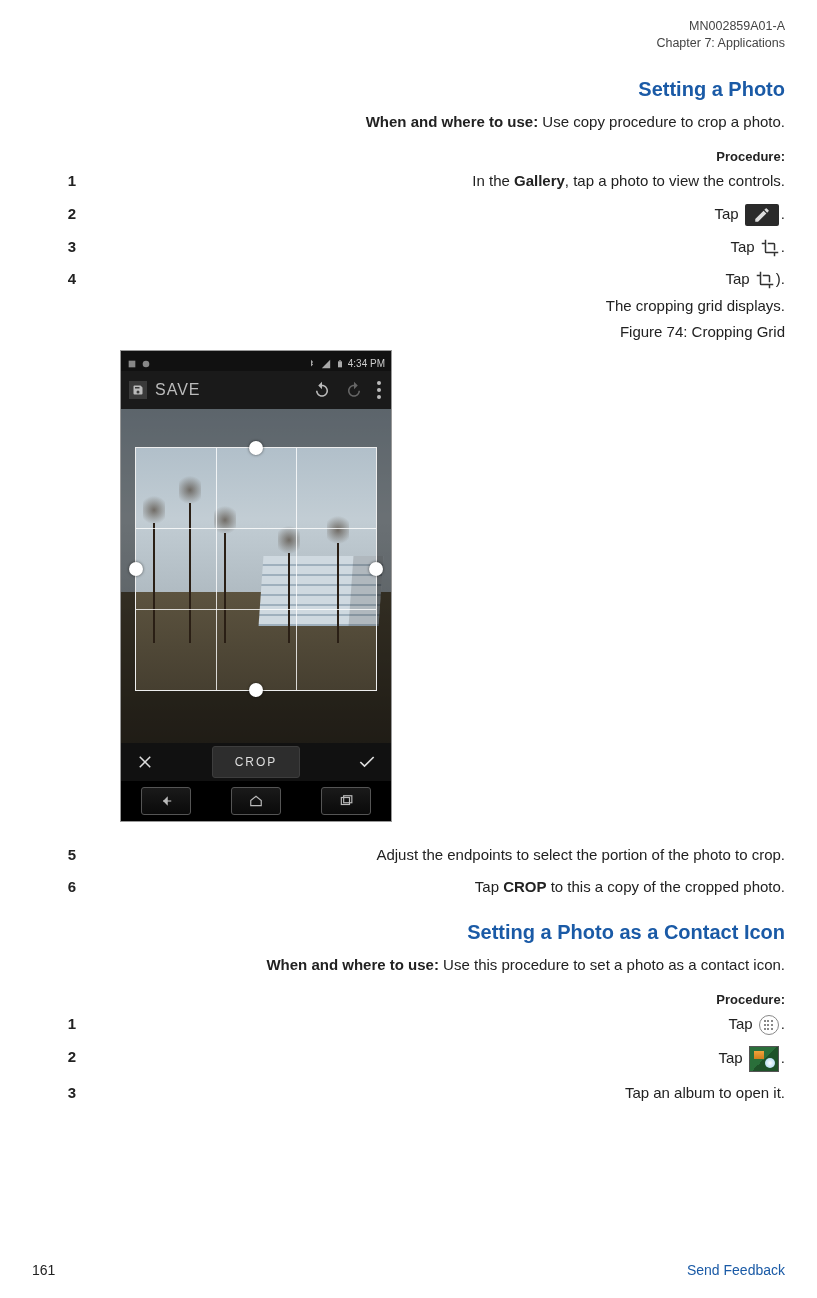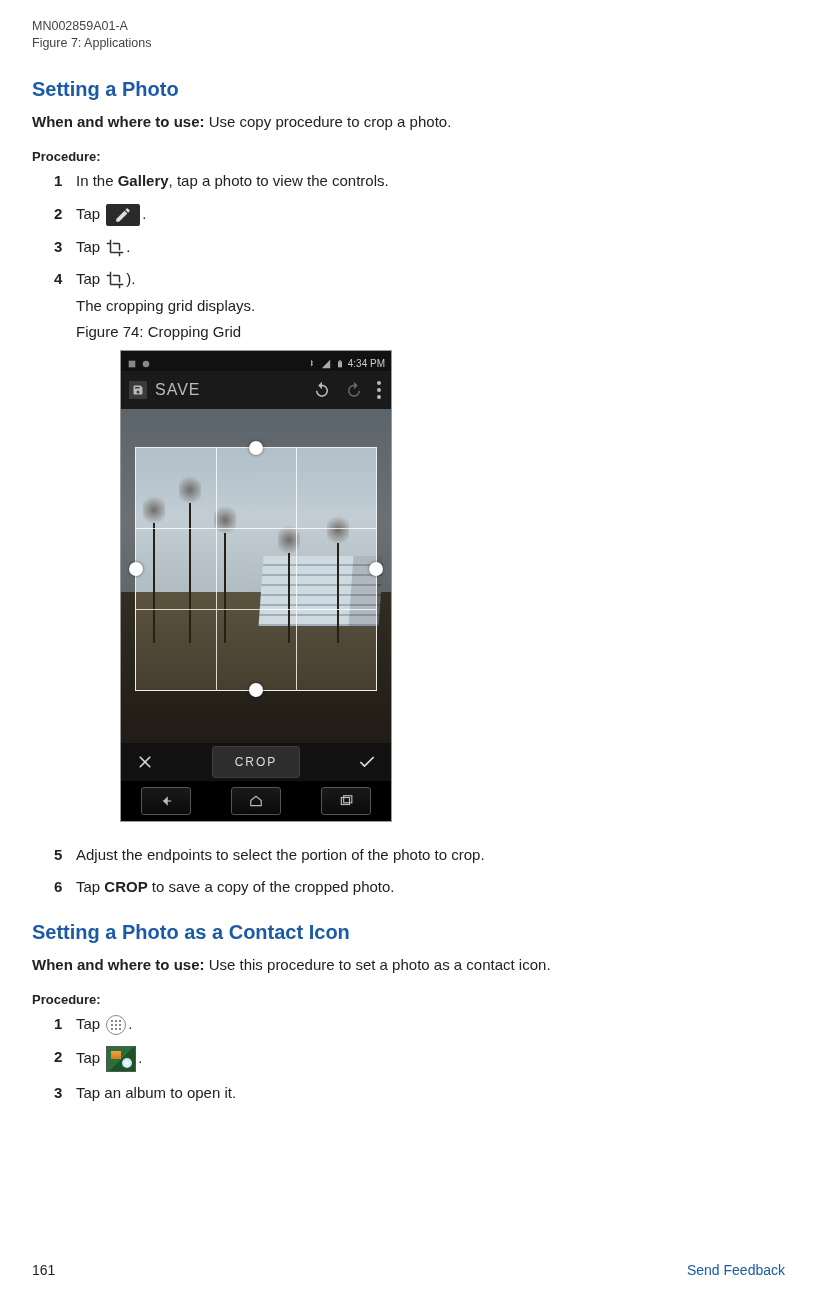--- a/index.html
+++ b/index.html
@@ -8,20 +8,21 @@
     background: #ffffff;
     font-family: Arial, Helvetica, sans-serif;
     color: #222;
   }
   .page {
     width: 817px;
     height: 1298px;
     position: relative;
     box-sizing: border-box;
     padding: 18px 32px 0 32px;
+    text-align: right;
   }
   .header-small {
     font-size: 12.5px;
     color: #444;
     line-height: 1.35;
   }
   .h2 {
     font-size: 20px;
     font-weight: bold;
     color: #1a5aa6;
@@ -243,21 +244,21 @@
     font-size:14px;
   }
   .footer .link { color:#1a5aa6; }
 </style>
 </head>
 <body>
 
 <div class="page">
 
   <div class="header-small">MN002859A01-A</div>
-  <div class="header-small">Figure 7:  Applications</div>
+  <div class="header-small">Chapter 7:  Applications</div>
 
   <div class="h2">Setting a Photo</div>
 
   <div class="body-text">
     <span class="bold">When and where to use:</span><span> Use copy procedure to crop a photo.</span>
   </div>
 
   <div class="procedure-label">Procedure:</div>
 
   <ol class="procedure">
@@ -409,21 +410,21 @@
       </span>
     </li>
     <li>
       <span class="num">5</span>
       <span class="content body-text">Adjust the endpoints to select the portion of the photo to crop.</span>
     </li>
     <li>
       <span class="num">6</span>
       <span class="content">
         <div>
-          <span>Tap </span><span class="bold">CROP</span><span> to save a copy of the cropped photo.</span>
+          <span>Tap </span><span class="bold">CROP</span><span> to this a copy of the cropped photo.</span>
         </div>
       </span>
     </li>
   </ol>
 
   <div class="h2 second">Setting a Photo as a Contact Icon</div>
 
   <div class="body-text">
     <span class="bold">When and where to use:</span><span> Use this procedure to set a photo as a contact icon.</span>
   </div>

